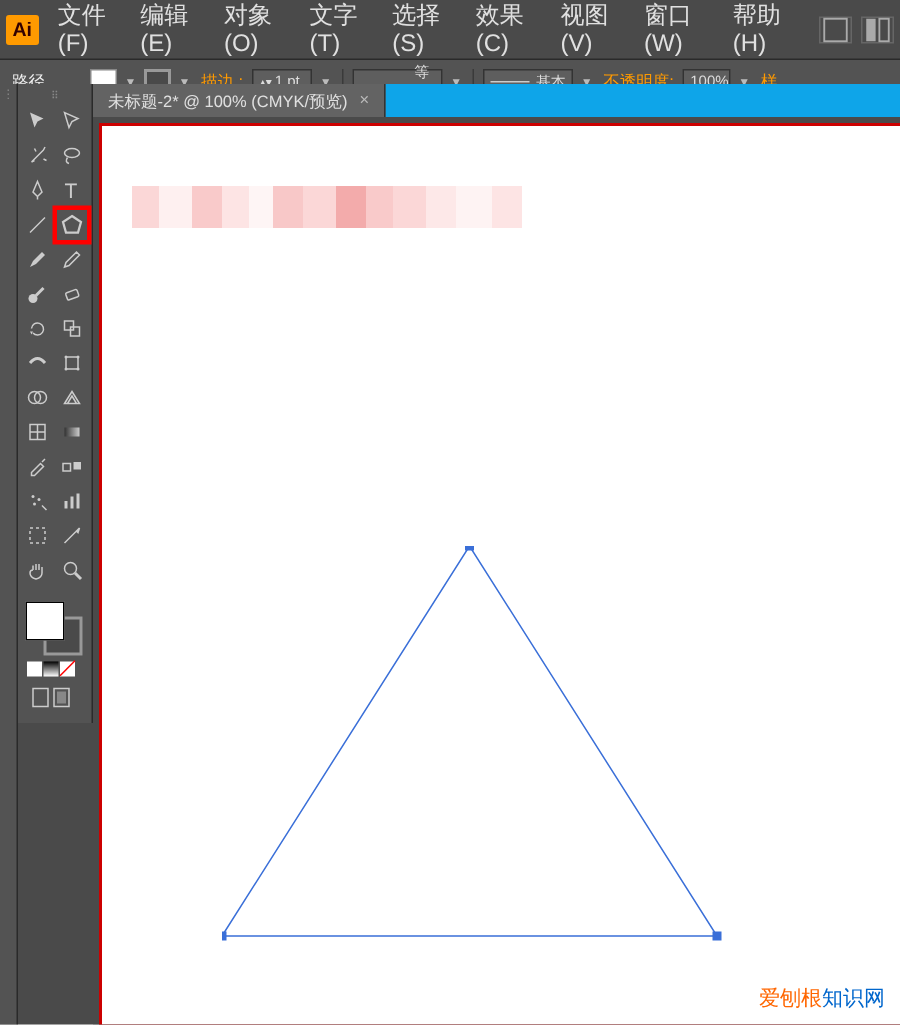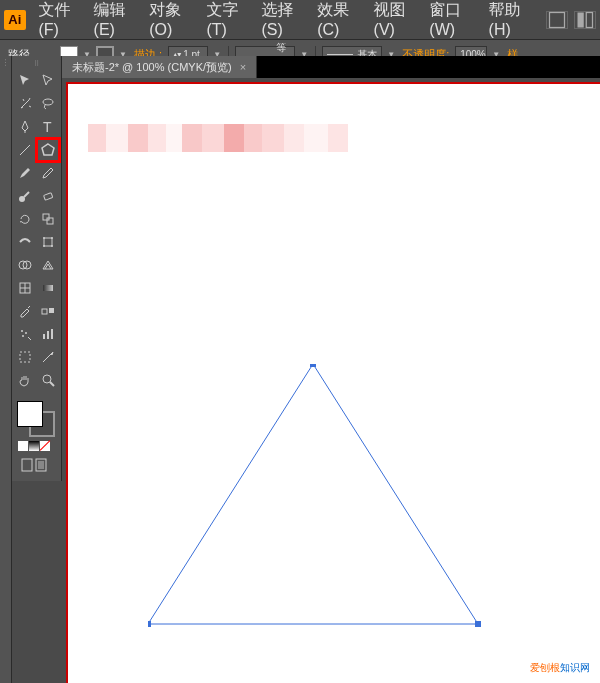--- a/index.html
+++ b/index.html
@@ -37,38 +37,38 @@
     .tool svg { width: 16px; height: 16px; }
     .swatch-section { margin-top: 6px; padding: 2px; }
     .swatch-fg-bg { position: relative; width: 40px; height: 36px; margin: 2px auto; }
     .swatch-fg { position: absolute; width: 26px; height: 26px; background: #fff; border: 1px solid #000; top: 0; left: 0; }
     .swatch-bg { position: absolute; width: 26px; height: 26px; border: 2px solid #999; background: #4a4a4a; top: 10px; left: 12px; }
     .small-swatches { display: flex; gap: 1px; margin-top: 4px; padding: 0 2px; }
     .small-sw { width: 10px; height: 10px; }
     .draw-modes { margin-top: 6px; padding: 0 4px; }
     
     
-    .tabbar { position: absolute; left: 62px; top: 56px; right: 0; height: 22px; background: #000000; display: flex; align-items: stretch; }
+    .tabbar { position: absolute; left: 62px; top: 56px; right: 0; height: 22px; background: #0ea5e9; display: flex; align-items: stretch; }
     .tab { background: #636363; padding: 0 10px; display: flex; align-items: center; font-size: 11px; color: #e0e0e0; border-right: 1px solid #333; }
     .tab-close { margin-left: 8px; font-size: 11px; color: #bbb; cursor: pointer; }
     
     
     .canvas-wrap { position: absolute; left: 62px; top: 78px; right: 0; bottom: 0; background: #4a4a4a; }
     .canvas-inner { position: absolute; left: 6px; top: 6px; right: 0; bottom: 0; background: #fff; outline: 2px solid #cc0000; }
     
     
     .redacted { position: absolute; top: 40px; left: 20px; width: 260px; height: 28px; background: #fde4e4; }
     .redacted-blocks { display: flex; height: 100%; }
     .rb { height: 100%; }
     
     
     .triangle-svg { position: absolute; top: 280px; left: 80px; }
     
     
-    .watermark { position: absolute; bottom: 8px; right: 10px; font-size: 10px; color: #666; }
+    .watermark { position: absolute; bottom: 8px; right: 10px; font-size: 14px; color: #666; }
     .watermark .orange { color: #ff6600; }
     .watermark .blue { color: #0066cc; }
     
     .sep { width: 1px; height: 18px; background: #3a3a3a; margin: 0 2px; }
   </style>
 </head>
 <body>
 
 <div class="menubar">
   <div class="ai-logo">Ai</div>

